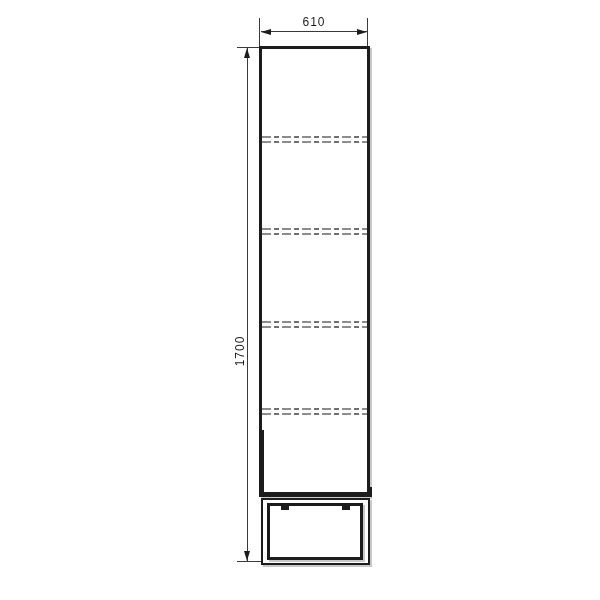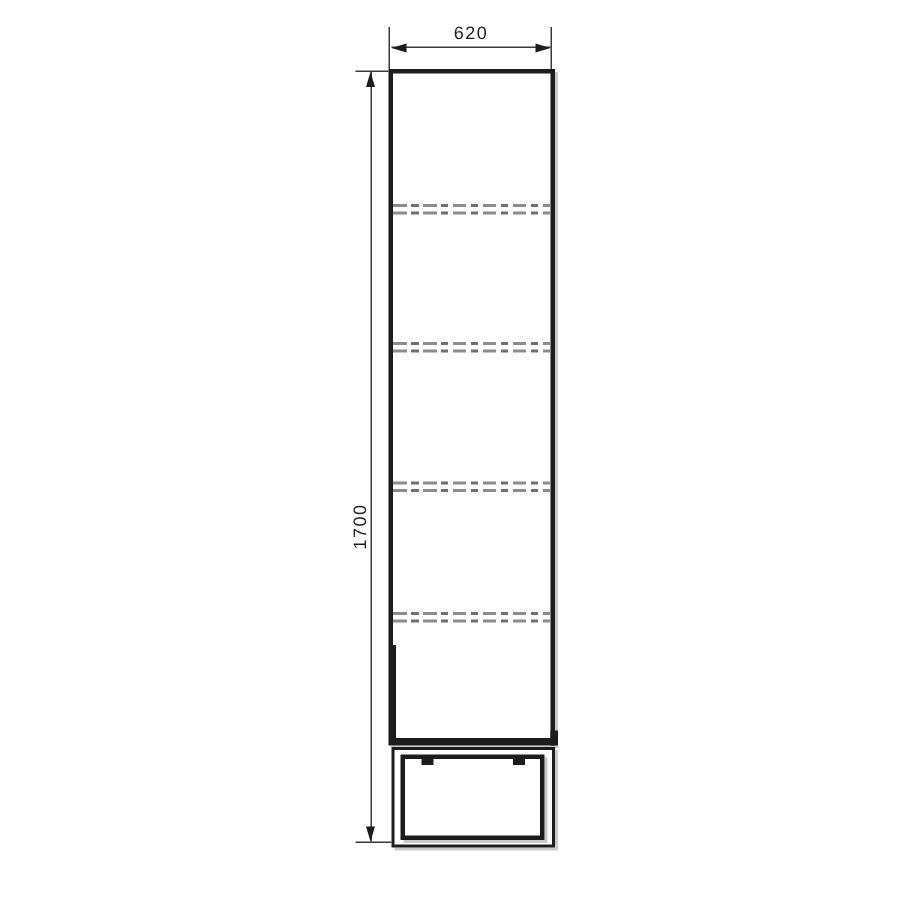--- a/index.html
+++ b/index.html
@@ -132,21 +132,21 @@
   <div class="plinth-outer"></div>
   <div class="plinth-inner"></div>
   <div class="hinge-tab t1"></div>
   <div class="hinge-tab t2"></div>
 
   <div class="ext-line-v l"></div>
   <div class="ext-line-v r"></div>
   <div class="dim-line-h"></div>
   <div class="arrow left"></div>
   <div class="arrow right"></div>
-  <div class="dim-label w">620</div>
+  <div class="dim-label w">610</div>
 
   <div class="ext-line-h t"></div>
   <div class="ext-line-h b"></div>
   <div class="dim-line-v"></div>
   <div class="arrow up"></div>
   <div class="arrow down"></div>
   <div class="dim-label h">1700</div>
 
 </div>
 

